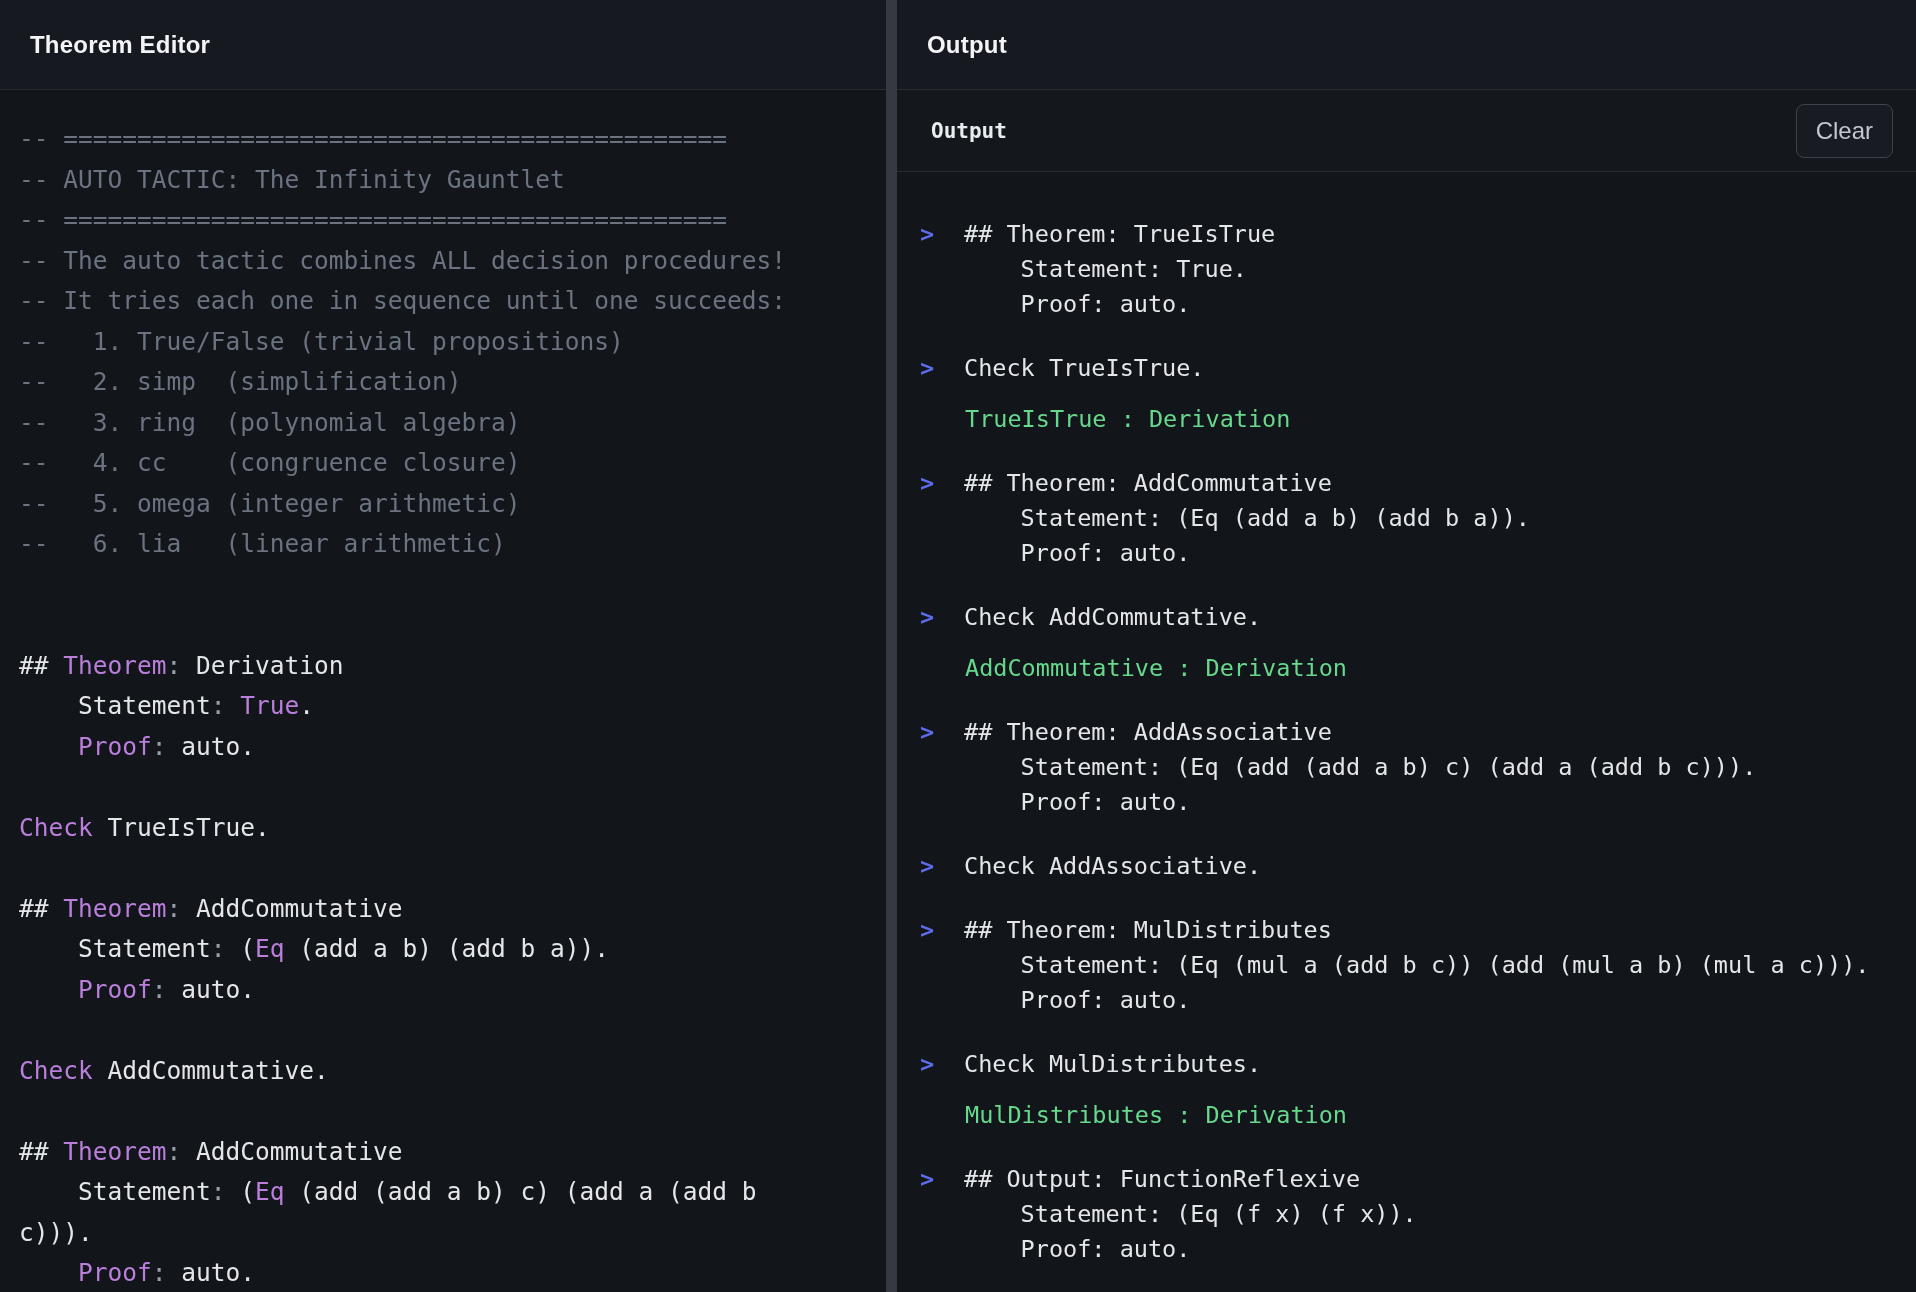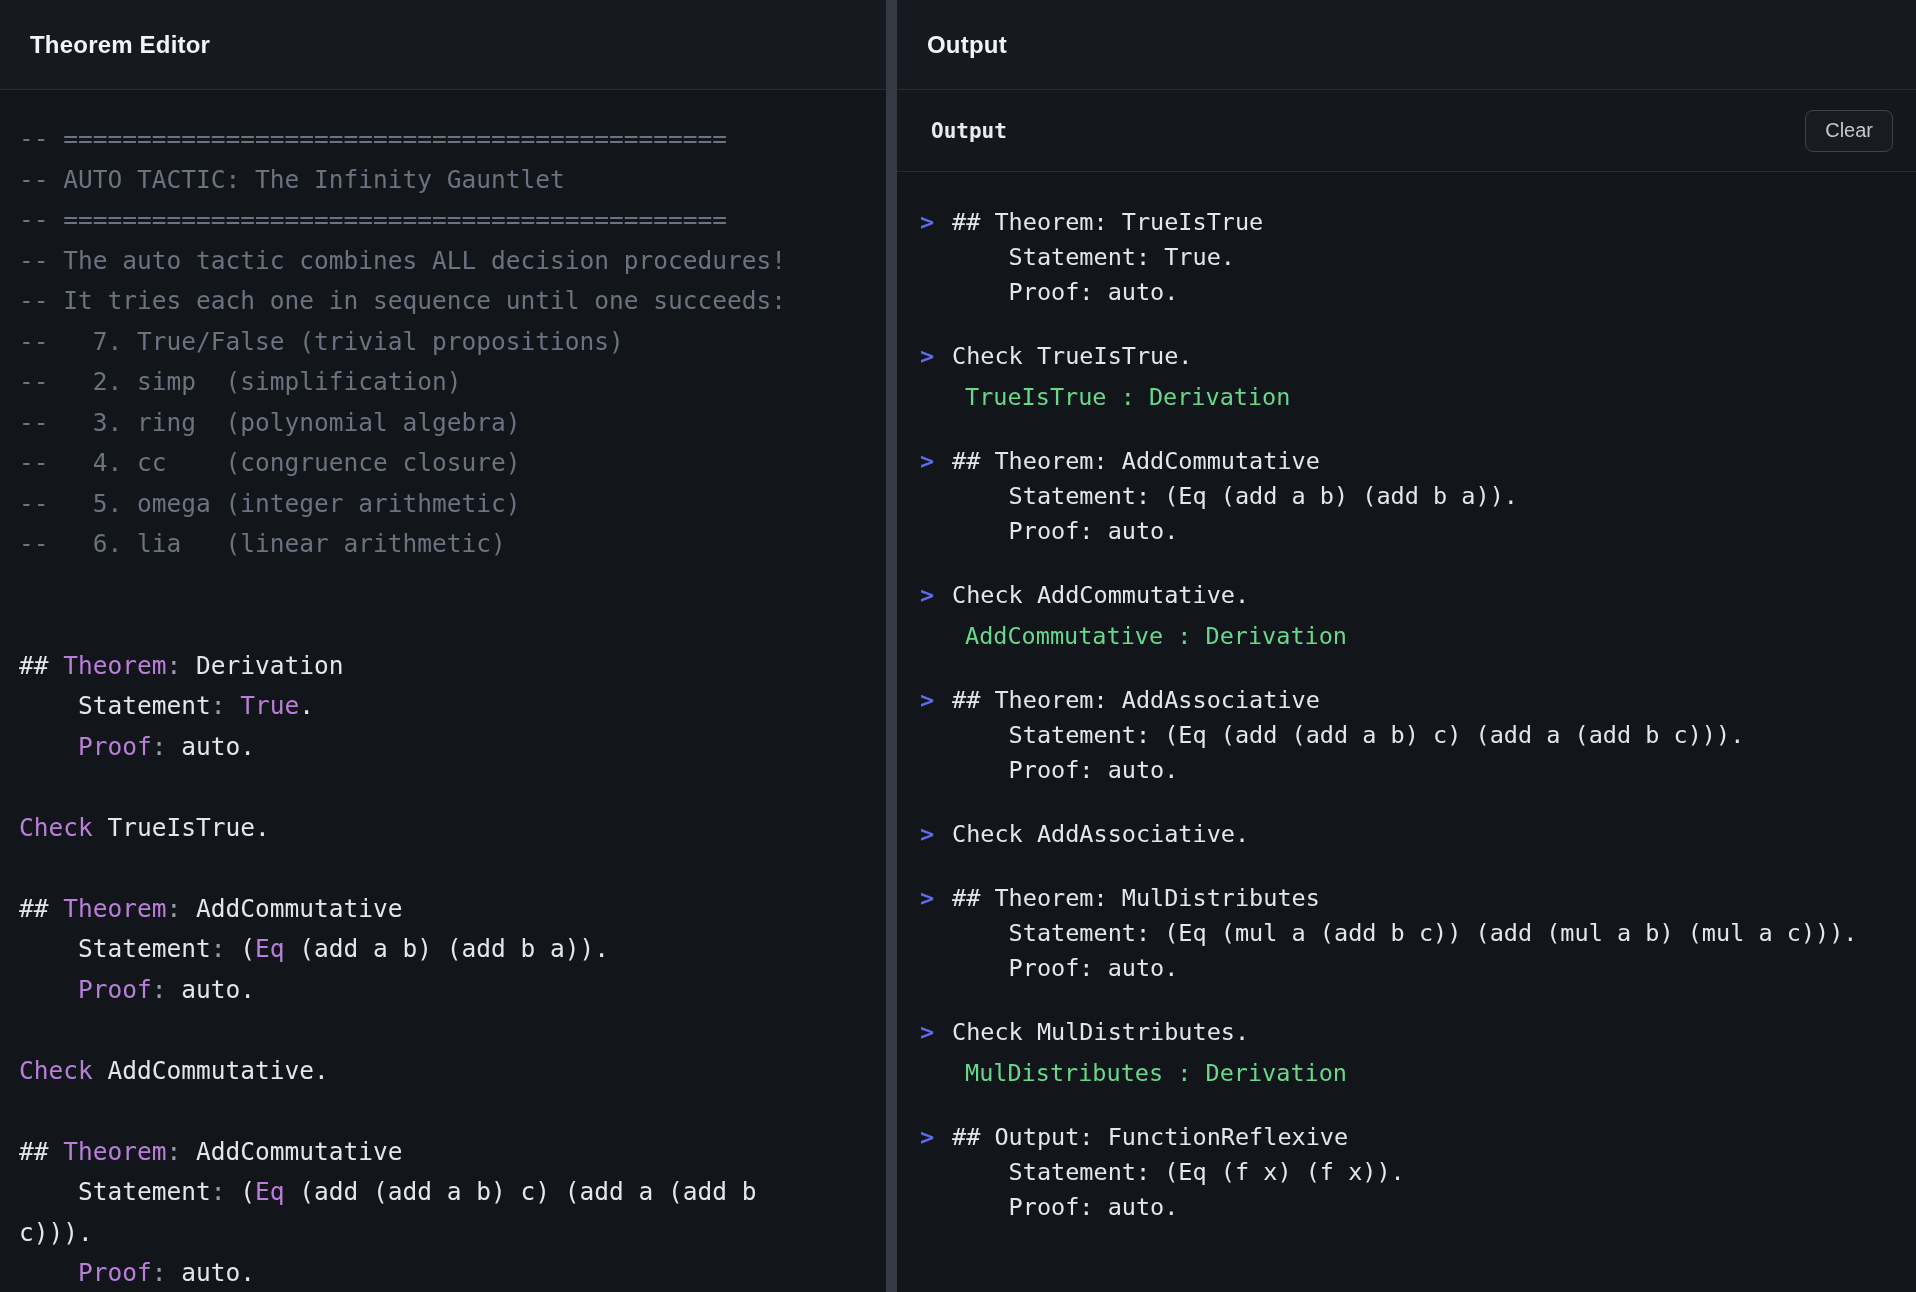--- a/index.html
+++ b/index.html
@@ -54,63 +54,63 @@
     display: flex; align-items: center; justify-content: space-between;
     padding: 0 23px 0 34px;
   }
   .sub-title {
     font-family: "DejaVu Sans Mono", monospace;
     font-weight: bold; font-size: 21px;
     color: #e9ecef;
   }
   .clear-btn {
     font-family: "Liberation Sans", sans-serif;
-    font-size: 20px; color: #c3c8cf;
+    font-size: 24px; color: #c3c8cf;
     background: #181b21;
     border: 1px solid #3d434c;
     border-radius: 8px;
-    height: 42px; padding: 0 19px;
+    height: 54px; padding: 0 19px;
     cursor: pointer;
   }
   .output {
     flex: 1;
     padding: 29px 20px 0 23px;
     font-family: "DejaVu Sans Mono", monospace;
     font-size: 23.5px; line-height: 35px;
     color: var(--plain);
     overflow: hidden;
   }
   .entry { margin-bottom: 29px; }
   .cmd { position: relative; padding-left: 28px; }
   .prompt {
     position: absolute; left: 0; top: 0;
     color: var(--prompt); font-weight: bold;
   }
-  .cmd pre { margin: 4px; font: inherit; color: inherit; white-space: pre-wrap; }
+  .cmd pre { margin: 16px; font: inherit; color: inherit; white-space: pre-wrap; }
   .result {
     color: var(--result);
     padding-left: 45px; margin-top: 6px;
     white-space: pre;
   }
 </style>
 </head>
 <body>
 
 <div class="app">
 
   <div class="panel left">
     <div class="panel-header">
       <span>Theorem Editor</span>
     </div>
     <pre class="editor" id="editor"><span class="tok-comment">-- =============================================</span>
 <span class="tok-comment">-- AUTO TACTIC: The Infinity Gauntlet</span>
 <span class="tok-comment">-- =============================================</span>
 <span class="tok-comment">-- The auto tactic combines ALL decision procedures!</span>
 <span class="tok-comment">-- It tries each one in sequence until one succeeds:</span>
-<span class="tok-comment">--   7. True/False (trivial propositions)</span>
+<span class="tok-comment">--   1. True/False (trivial propositions)</span>
 <span class="tok-comment">--   2. simp  (simplification)</span>
 <span class="tok-comment">--   3. ring  (polynomial algebra)</span>
 <span class="tok-comment">--   4. cc    (congruence closure)</span>
 <span class="tok-comment">--   5. omega (integer arithmetic)</span>
 <span class="tok-comment">--   6. lia   (linear arithmetic)</span>
 
 
 <span class="tok-plain">## </span><span class="tok-keyword">Theorem</span><span class="tok-punct">:</span><span class="tok-plain"> Derivation</span>
 <span class="tok-plain">    Statement</span><span class="tok-punct">:</span><span class="tok-plain"> </span><span class="tok-keyword">True</span><span class="tok-plain">.</span>
 <span class="tok-plain">    </span><span class="tok-keyword">Proof</span><span class="tok-punct">:</span><span class="tok-plain"> auto.</span>

